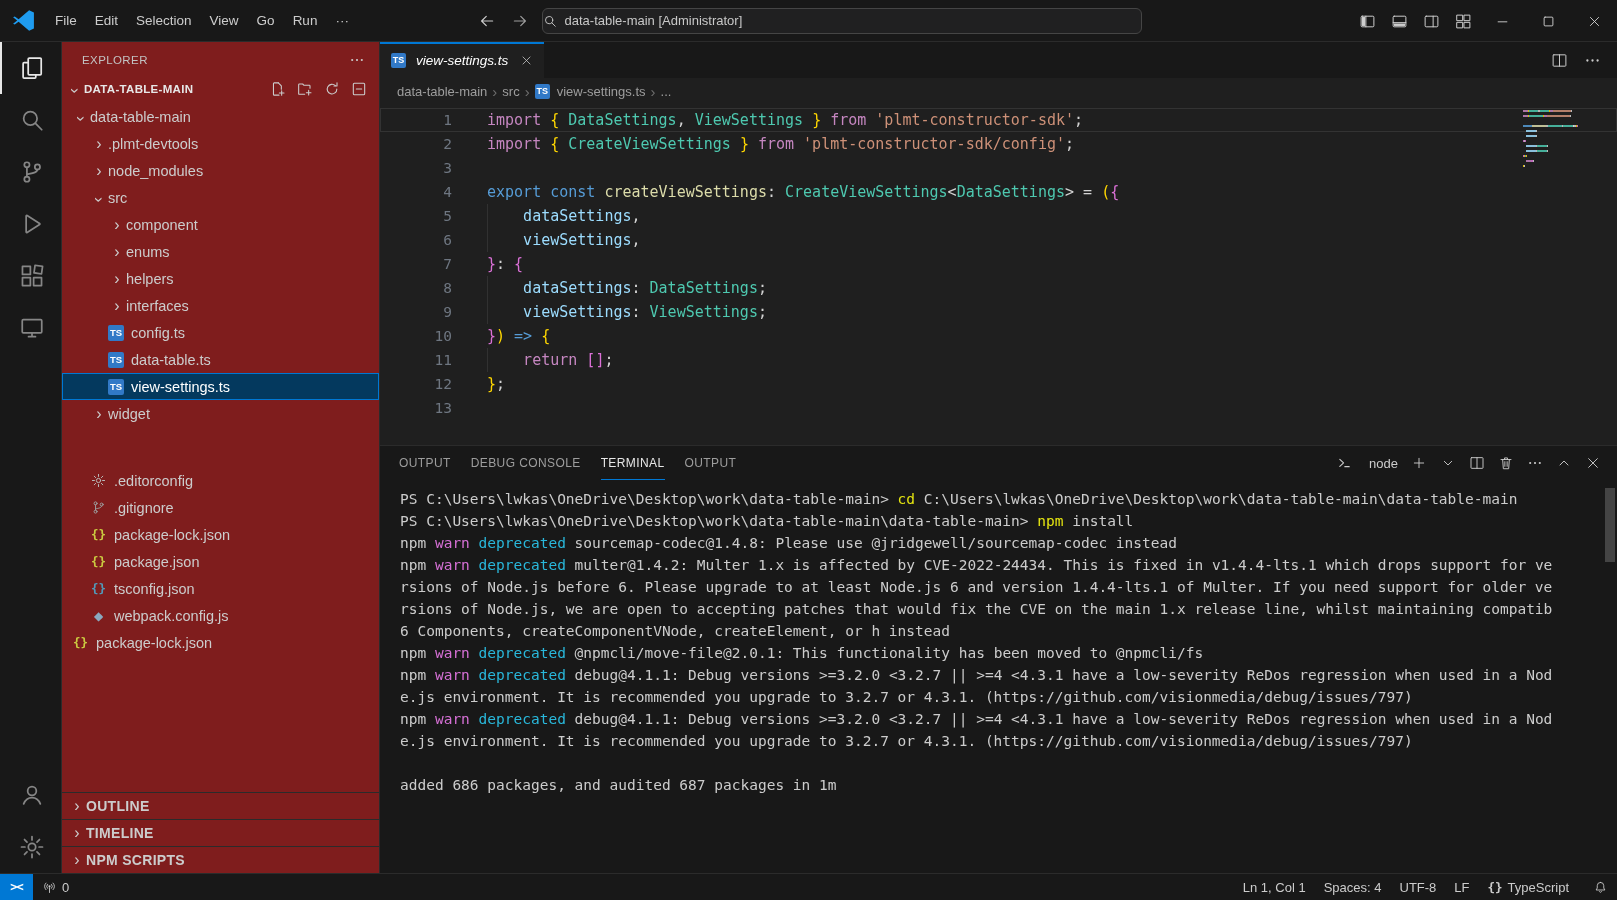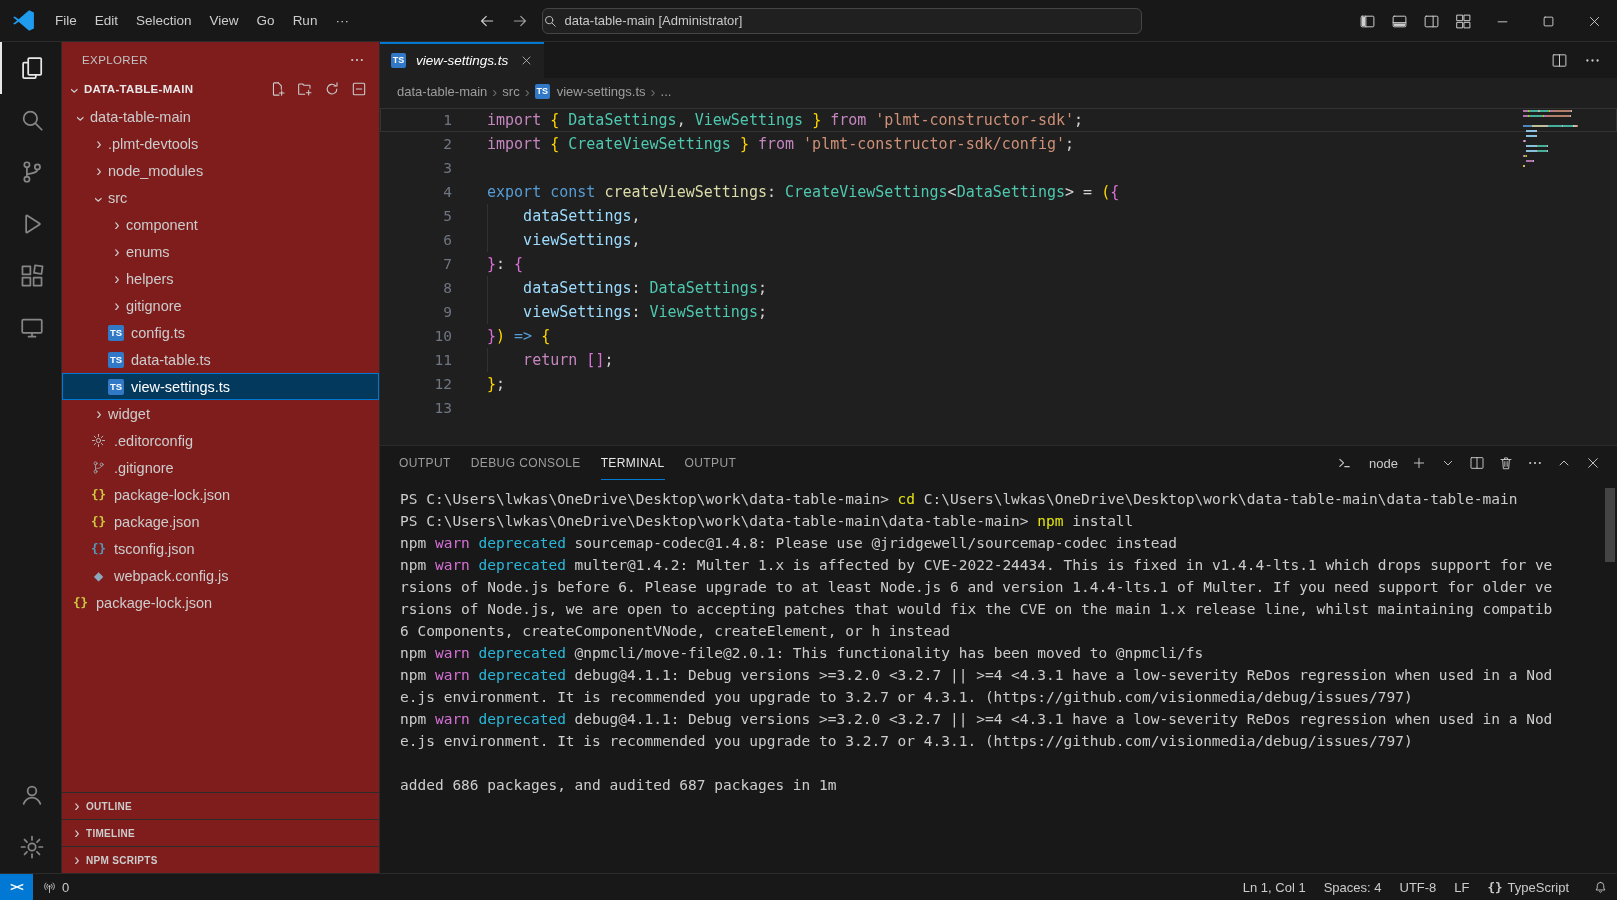--- a/index.html
+++ b/index.html
@@ -47,21 +47,21 @@
   .fico { width:17px; height:17px; display:inline-flex; align-items:center; justify-content:center;
     margin-right:7px; flex-shrink:0; }
   .fico-ts { background:#3179c7; color:#fff; font-size:9.5px; font-weight:bold; border-radius:2px;
     width:16px; height:16px; font-family:"Liberation Sans",sans-serif; }
   .fico-ts.small { width:15px; height:15px; font-size:9px; margin-right:2px; }
   .fico-json { color:#cbcb41; font-weight:bold; font-family:"DejaVu Sans Mono",monospace; font-size:12.5px; }
   .fico-tsjson { color:#519aba; font-weight:bold; font-family:"DejaVu Sans Mono",monospace; font-size:12.5px; }
   .fico-wp { color:#8aa9bf; font-size:12px; }
   .sidebar-bottom { flex:0 0 auto; }
   .side-section { height:27px; border-top:1px solid #2b2b2b; display:flex; align-items:center; padding-left:6px; }
-  .ss-label { font-weight:bold; font-size:10px; letter-spacing:.3px; color:#cccccc; }
+  .ss-label { font-weight:bold; font-size:14px; letter-spacing:.3px; color:#cccccc; }
   
   .tabbar { position:absolute; left:380px; top:42px; right:0; height:36px; background:#181818; display:flex; }
   .tab { height:36px; background:#1f1f1f; display:flex; align-items:center; padding:0 11px; gap:8px; position:relative; }
   .tab::before { content:''; position:absolute; top:0; left:0; right:0; height:1.5px; background:#0078d4; }
   .tab-label { font-style:italic; font-size:13.5px; color:#ffffff; }
   .tab-close { display:flex; align-items:center; margin-left:4px; }
   .tabbar-actions { margin-left:auto; display:flex; align-items:center; gap:16px; padding-right:16px; }
   .breadcrumb { position:absolute; left:380px; top:78px; right:0; height:26px; background:#1f1f1f;
     display:flex; align-items:center; padding-left:17px; font-size:13px; color:#9d9d9d; gap:5px; }
   .crumb { display:flex; align-items:center; gap:5px; white-space:nowrap; }
@@ -316,39 +316,39 @@
       <div class="tree-row" style="padding-left: 46px;">
         <span class="twist">›</span>
         <span class="tree-label">enums</span>
       </div>
       <div class="tree-row" style="padding-left: 46px;">
         <span class="twist">›</span>
         <span class="tree-label">helpers</span>
       </div>
       <div class="tree-row" style="padding-left: 46px;">
         <span class="twist">›</span>
-        <span class="tree-label">gitignore</span>
+        <span class="tree-label">interfaces</span>
       </div>
       <div class="tree-row" style="padding-left: 46px;">
         <span class="fico fico-ts">TS</span>
         <span class="tree-label">config.ts</span>
       </div>
       <div class="tree-row" style="padding-left: 46px;">
         <span class="fico fico-ts">TS</span>
         <span class="tree-label">data-table.ts</span>
       </div>
       <div class="tree-row selected" style="padding-left: 46px;">
         <span class="fico fico-ts">TS</span>
         <span class="tree-label">view-settings.ts</span>
       </div>
       <div class="tree-row" style="padding-left: 28px;">
         <span class="twist">›</span>
         <span class="tree-label">widget</span>
       </div>
-      <div class="tree-row" style="padding-left: 28px;">
+      <div class="tree-row" style="padding-left: 28px; margin-top: 40px;">
         <span class="fico">
           <svg width="15" height="15" viewBox="0 0 24 24" fill="none" stroke="#b8b8b8" stroke-width="1.6" stroke-linecap="round" stroke-linejoin="round">
             <circle cx="12" cy="12" r="3.4"></circle>
             <path d="M12 2.3v3.2M12 18.5v3.2M2.3 12h3.2M18.5 12h3.2M5.1 5.1l2.3 2.3M16.6 16.6l2.3 2.3M18.9 5.1l-2.3 2.3M7.4 16.6l-2.3 2.3"></path>
           </svg>
         </span>
         <span class="tree-label">.editorconfig</span>
       </div>
       <div class="tree-row" style="padding-left: 28px;">
         <span class="fico">

